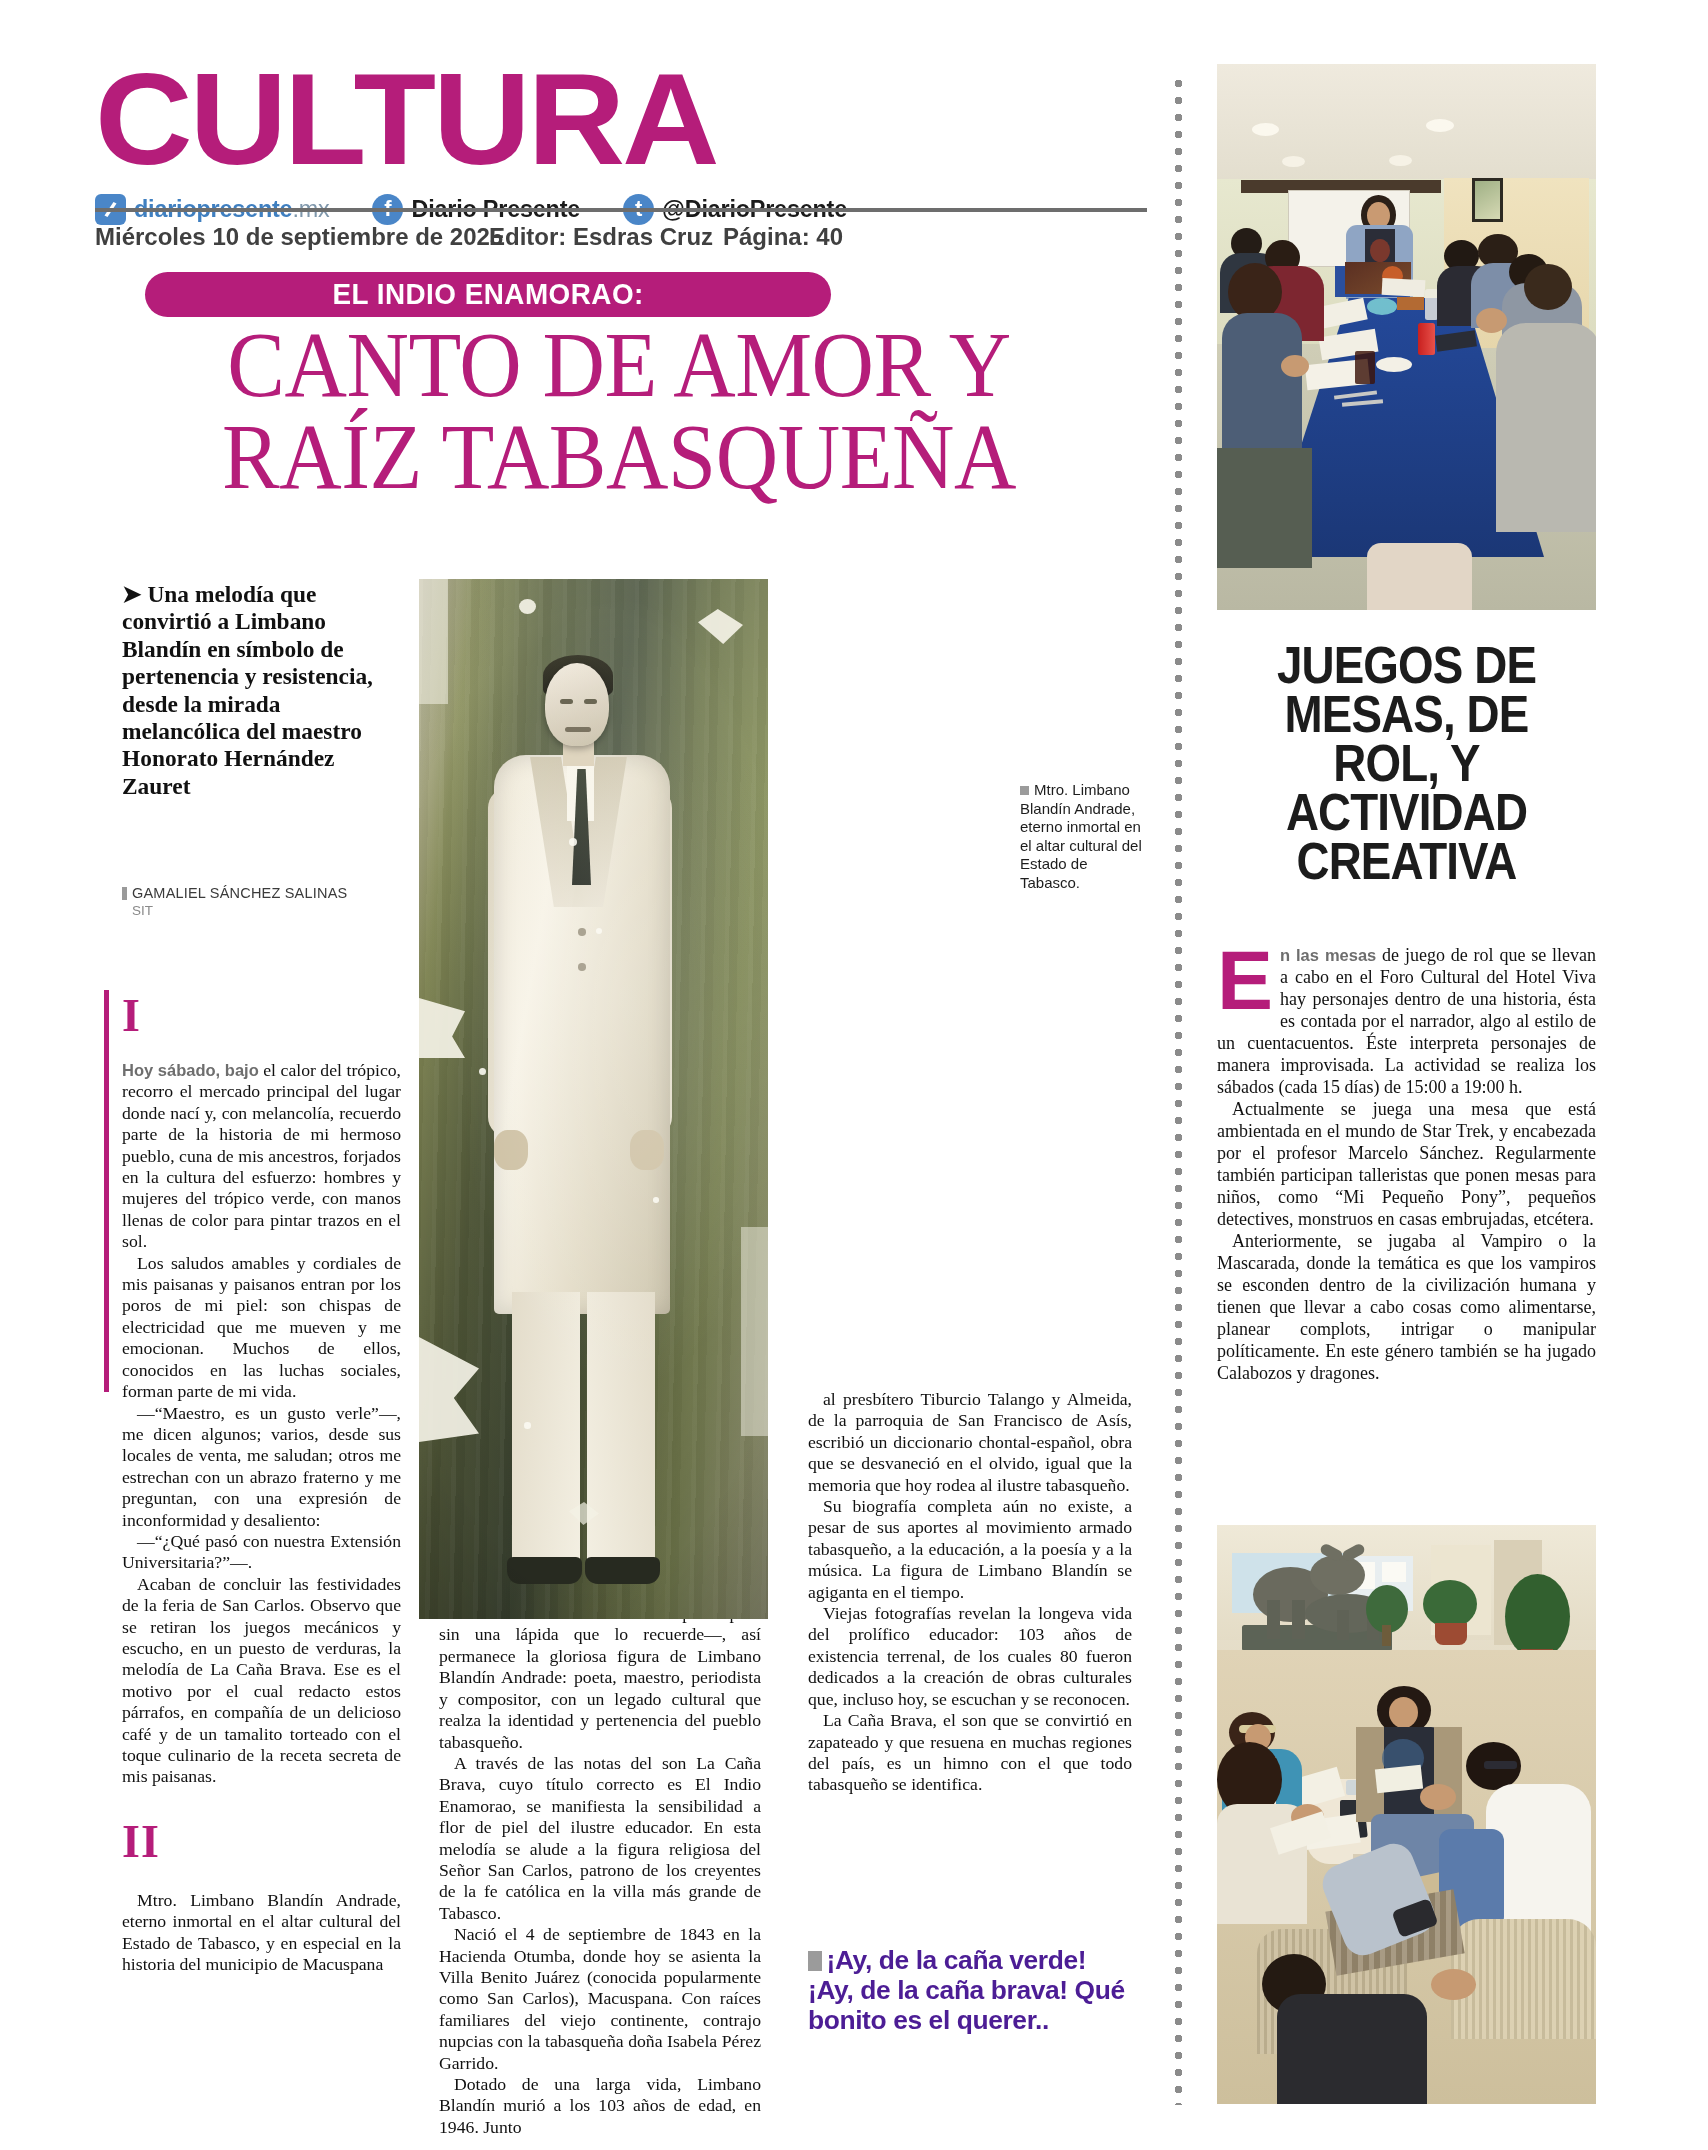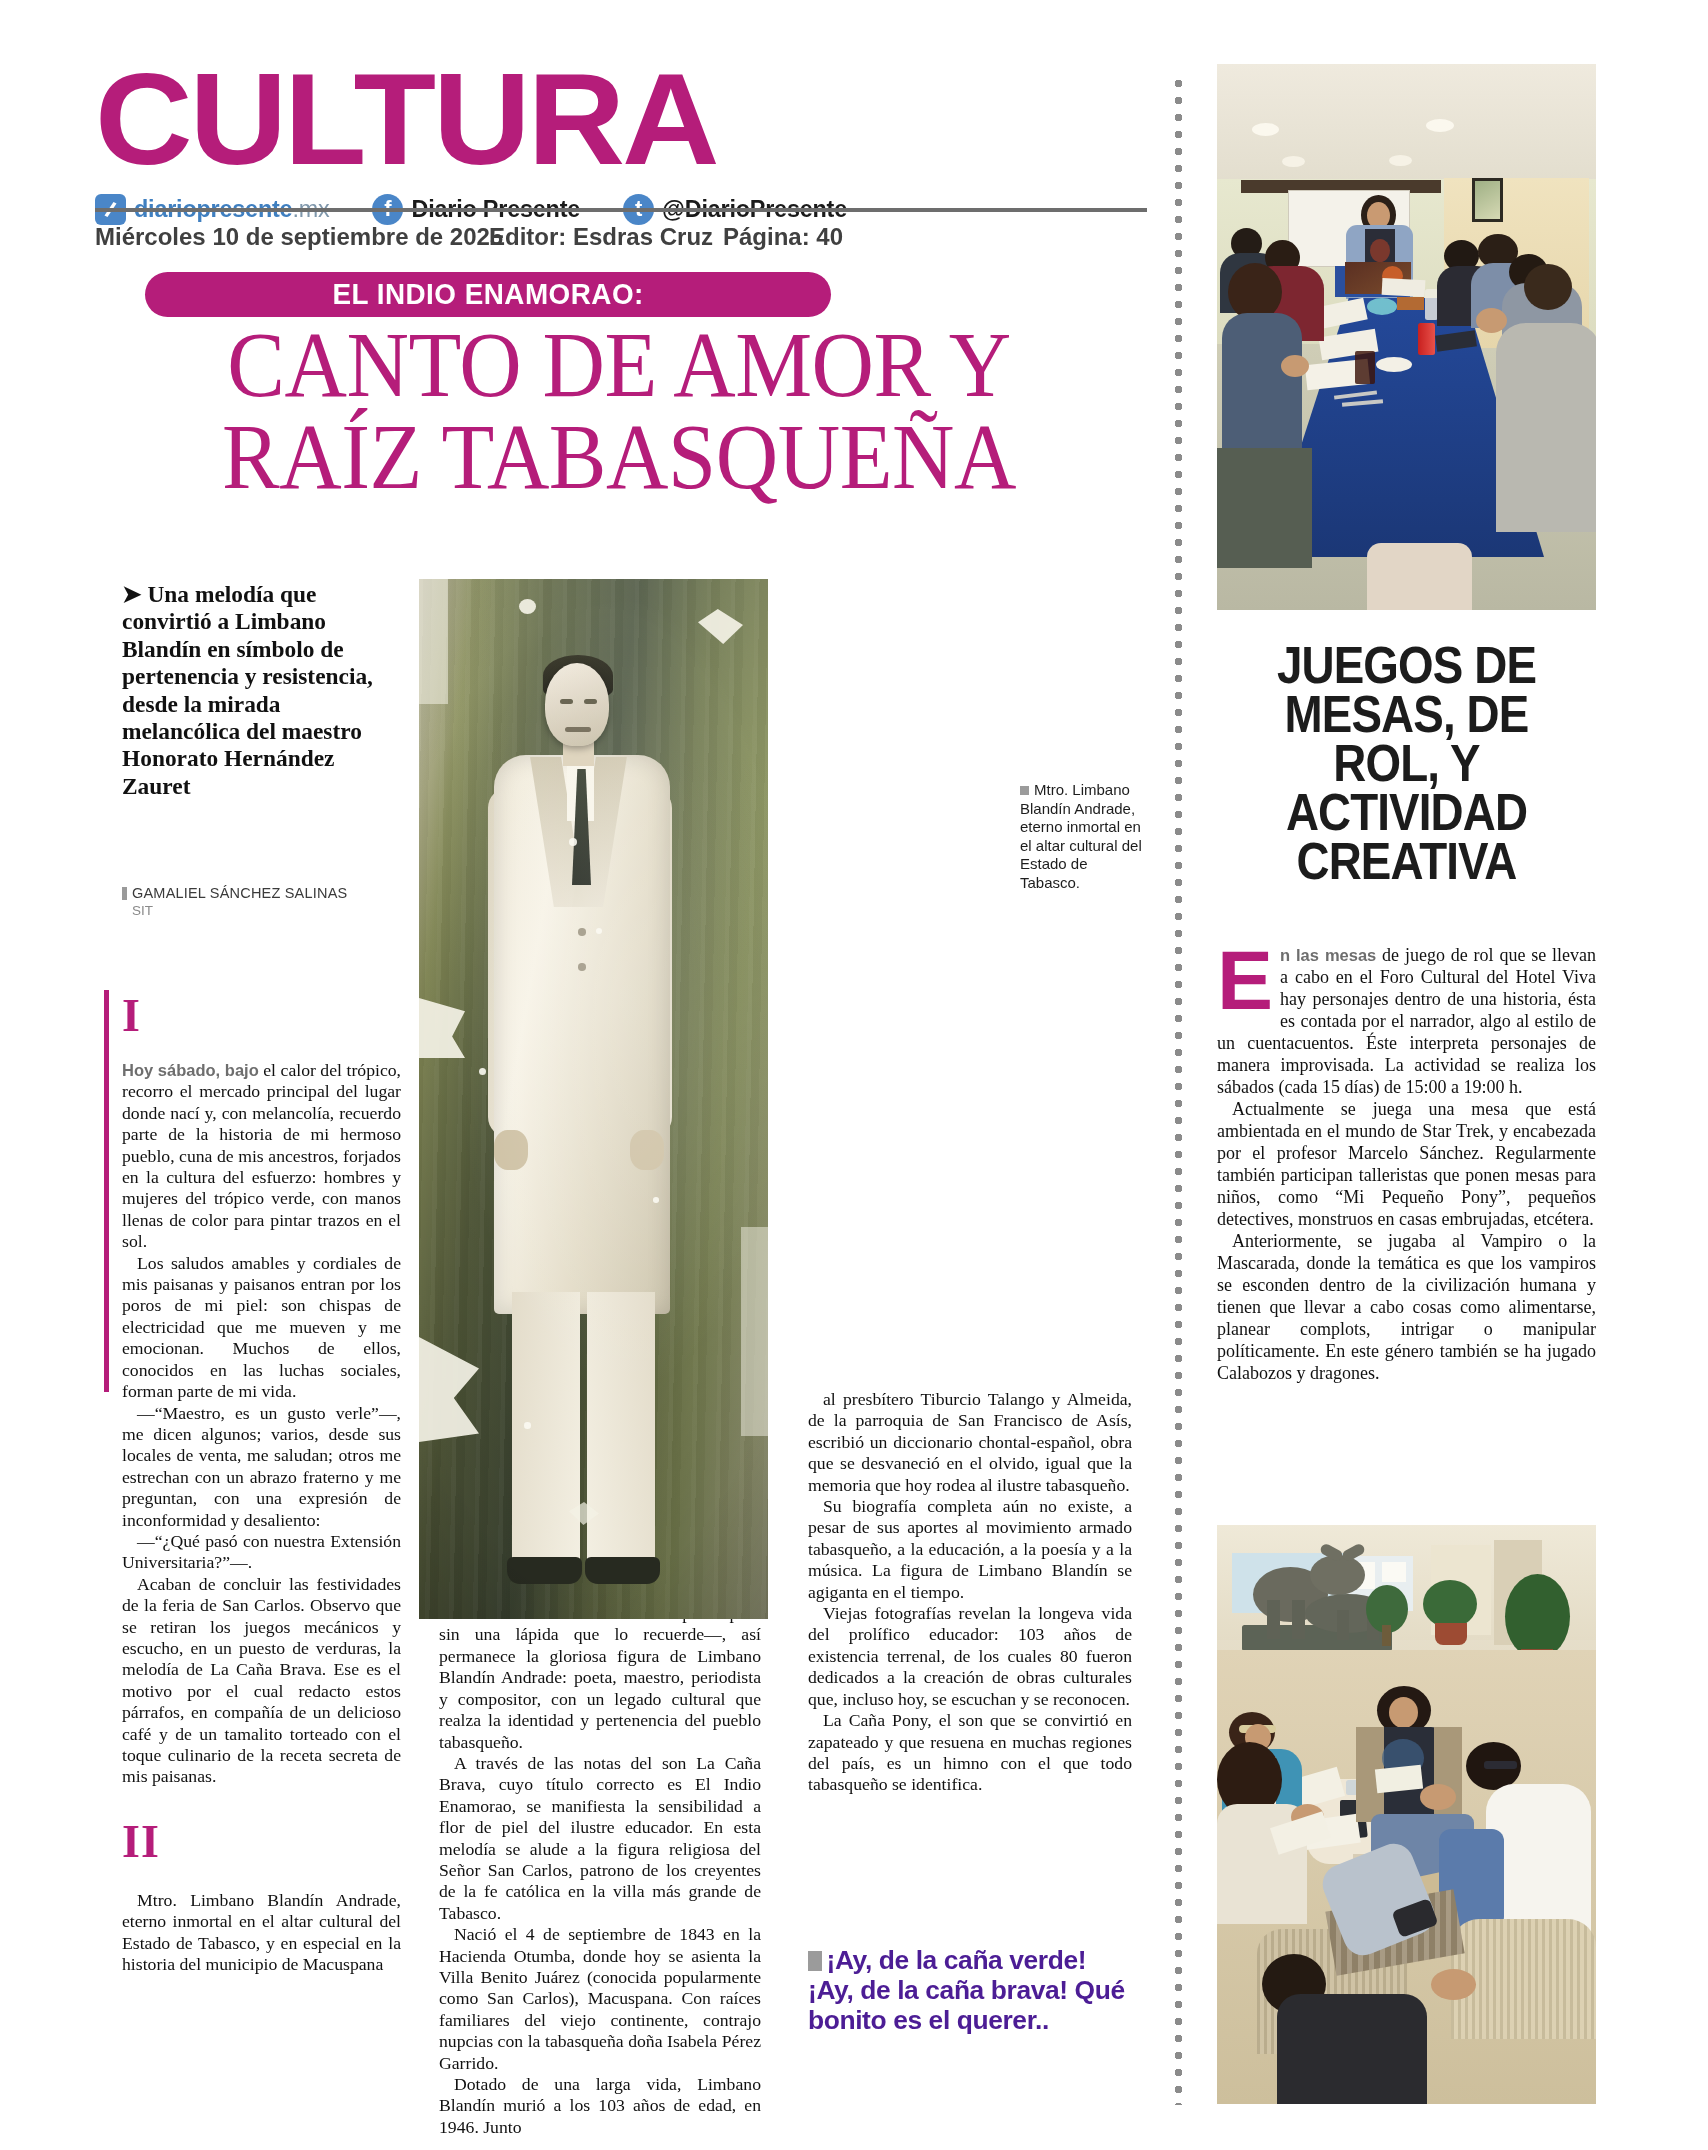--- a/index.html
+++ b/index.html
@@ -266,21 +266,21 @@
     <p>Con un poblado que lleva su nombre, una calle en la cabecera municipal y otras en diversas comunidades del municipio —pero sin una lápida que lo recuerde—, así permanece la gloriosa figura de Limbano Blandín Andrade: poeta, maestro, periodista y compositor, con un legado cultural que realza la identidad y pertenencia del pueblo tabasqueño.</p>
     <p>A través de las notas del son La Caña Brava, cuyo título correcto es El Indio Enamorao, se manifiesta la sensibilidad a flor de piel del ilustre educador. En esta melodía se alude a la figura religiosa del Señor San Carlos, patrono de los creyentes de la fe católica en la villa más grande de Tabasco.</p>
     <p>Nació el 4 de septiembre de 1843 en la Hacienda Otumba, donde hoy se asienta la Villa Benito Juárez (conocida popularmente como San Carlos), Macuspana. Con raíces familiares del viejo continente, contrajo nupcias con la tabasqueña doña Isabela Pérez Garrido.</p>
     <p>Dotado de una larga vida, Limbano Blandín murió a los 103 años de edad, en 1946. Junto</p>
   </div>
 
   <div class="col col3">
     <p>al presbítero Tiburcio Talango y Almeida, de la parroquia de San Francisco de Asís, escribió un diccionario chontal-español, obra que se desvaneció en el olvido, igual que la memoria que hoy rodea al ilustre tabasqueño.</p>
     <p>Su biografía completa aún no existe, a pesar de sus aportes al movimiento armado tabasqueño, a la educación, a la poesía y a la música. La figura de Limbano Blandín se agiganta en el tiempo.</p>
     <p>Viejas fotografías revelan la longeva vida del prolífico educador: 103 años de existencia terrenal, de los cuales 80 fueron dedicados a la creación de obras culturales que, incluso hoy, se escuchan y se reconocen.</p>
-    <p>La Caña Pony, el son que se convirtió en zapateado y que resuena en muchas regiones del país, es un himno con el que todo tabasqueño se identifica.</p>
+    <p>La Caña Brava, el son que se convirtió en zapateado y que resuena en muchas regiones del país, es un himno con el que todo tabasqueño se identifica.</p>
   </div>
 
   <div class="pullquote">
     <span class="sq"></span><span>¡Ay, de la caña verde! ¡Ay, de la caña brava! Qué bonito es el querer..</span>
   </div>
 
   <div class="photo-portrait">
     <div class="pp-bg"></div>
     <div class="pp-streaks"></div>
     <div class="fig-armL"></div>

